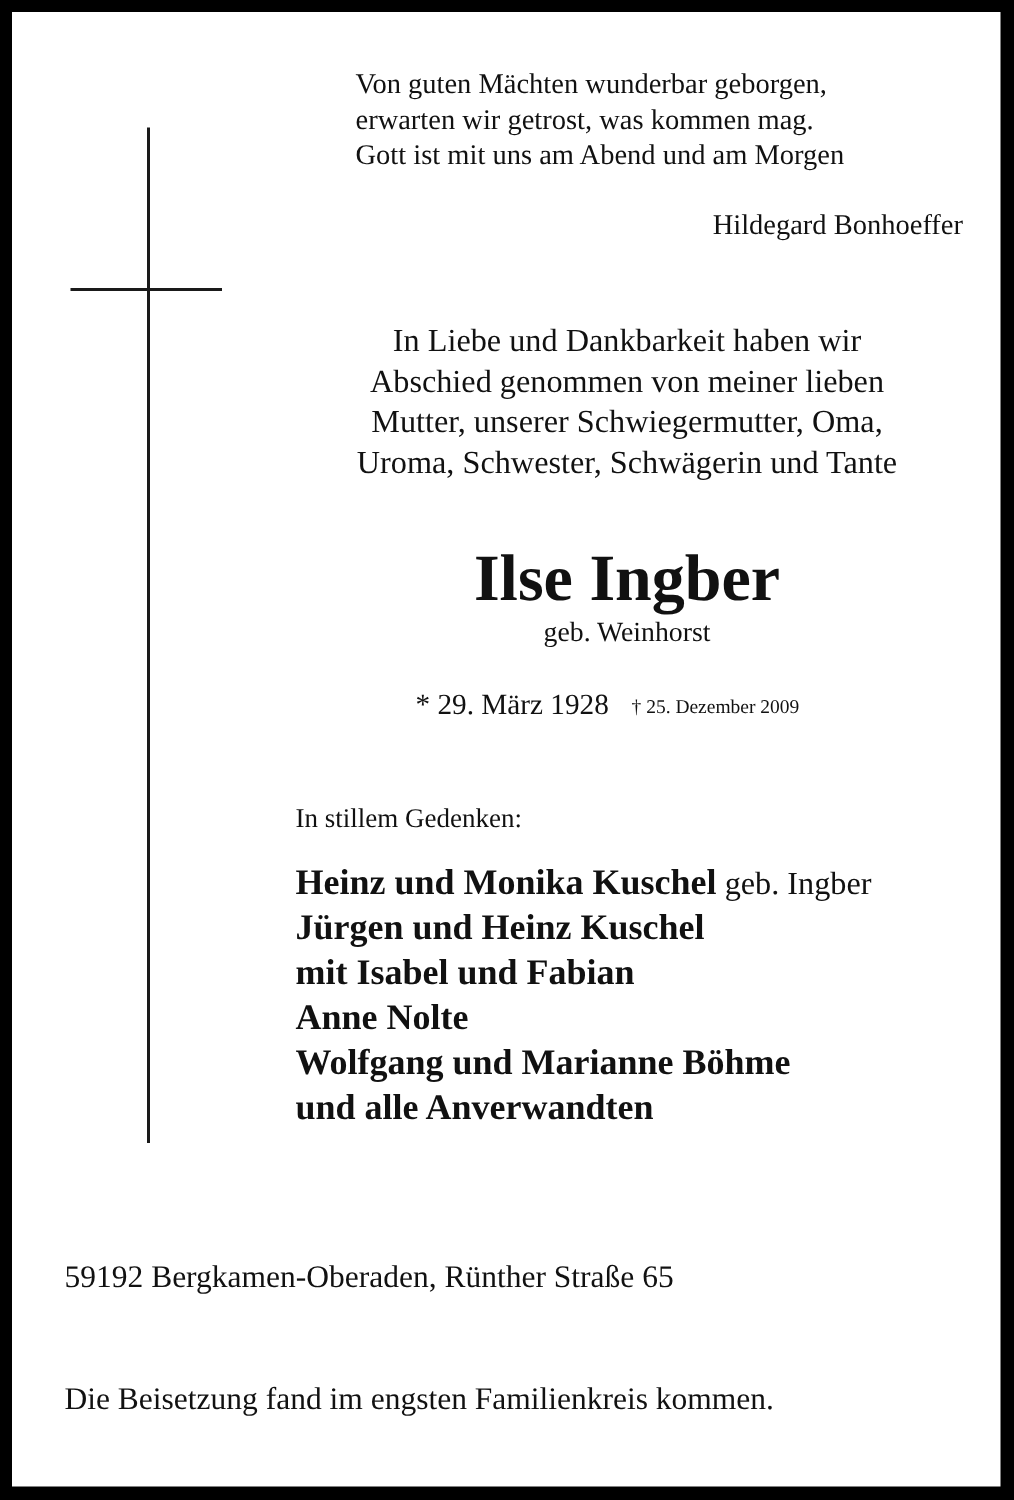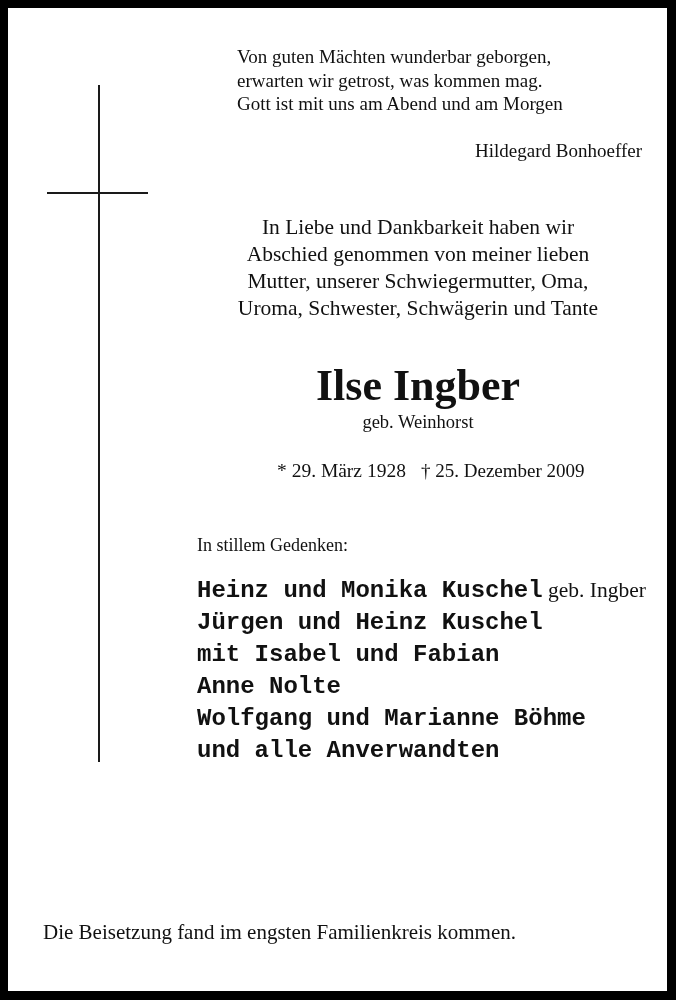--- a/index.html
+++ b/index.html
@@ -99,40 +99,40 @@
     .date-born {
       left: 224px;
       top: 450px;
       font-size: 19.5px;
       line-height: 26px;
       margin-left: 45px;
     }
     .date-died {
       left: 413px;
       top: 450px;
-      font-size: 19px;
+      font-size: 13px;
       line-height: 26px;
     }
 
     .gedenken {
       left: 189px;
       top: 524px;
       font-size: 18px;
       line-height: 26px;
     }
 
     .family {
       position: absolute;
       left: 189px;
       top: 566px;
       font-size: 24px;
       line-height: 30px;
     }
     .family-row { display: block; white-space: nowrap; }
-    .family-name { font-weight: bold; font-family: Liberation Mono, monospace; }
+    .family-name { font-weight: bold; }
     .family-suffix { font-weight: normal; font-size: 21.5px; text-align: right; }
 
     .address {
       left: 35px;
       top: 829px;
       font-size: 21px;
       line-height: 28px;
     }
     .burial {
       left: 35px;
@@ -175,14 +175,15 @@
 
   <div class="family">
     <span class="family-row"><span class="family-name">Heinz und Monika Kuschel</span><span class="family-suffix"> geb. Ingber</span></span>
     <span class="family-row"><span class="family-name">Jürgen und Heinz Kuschel</span></span>
     <span class="family-row"><span class="family-name">mit Isabel und Fabian</span></span>
     <span class="family-row"><span class="family-name">Anne Nolte</span></span>
     <span class="family-row"><span class="family-name">Wolfgang und Marianne Böhme</span></span>
     <span class="family-row"><span class="family-name">und alle Anverwandten</span></span>
   </div>
 
+  <div class="abs address">59192 Bergkamen-Oberaden, Rünther Straße 65</div>
   <div class="abs burial">Die Beisetzung fand im engsten Familienkreis kommen.</div>
 </div>
 
 </body></html>

